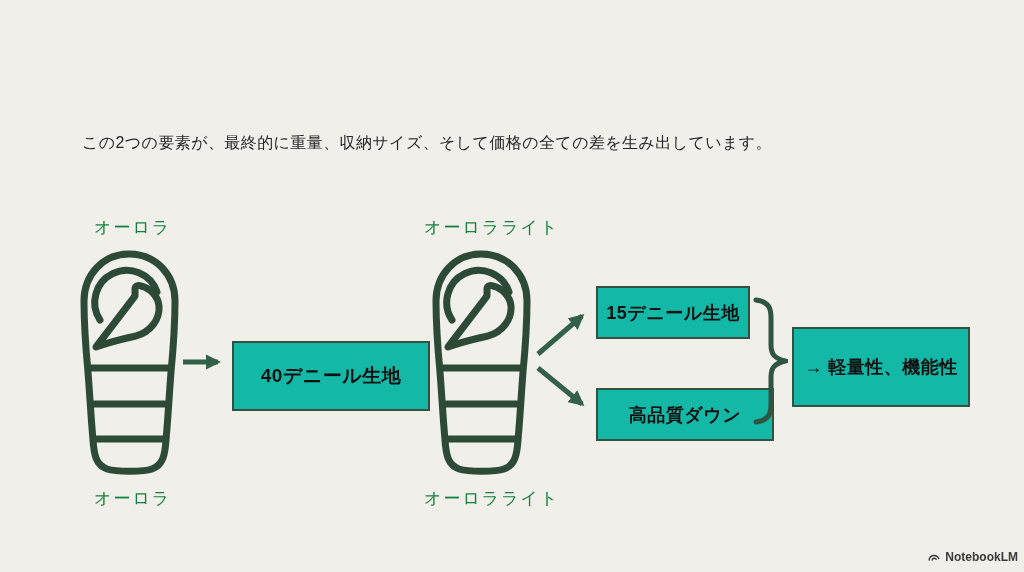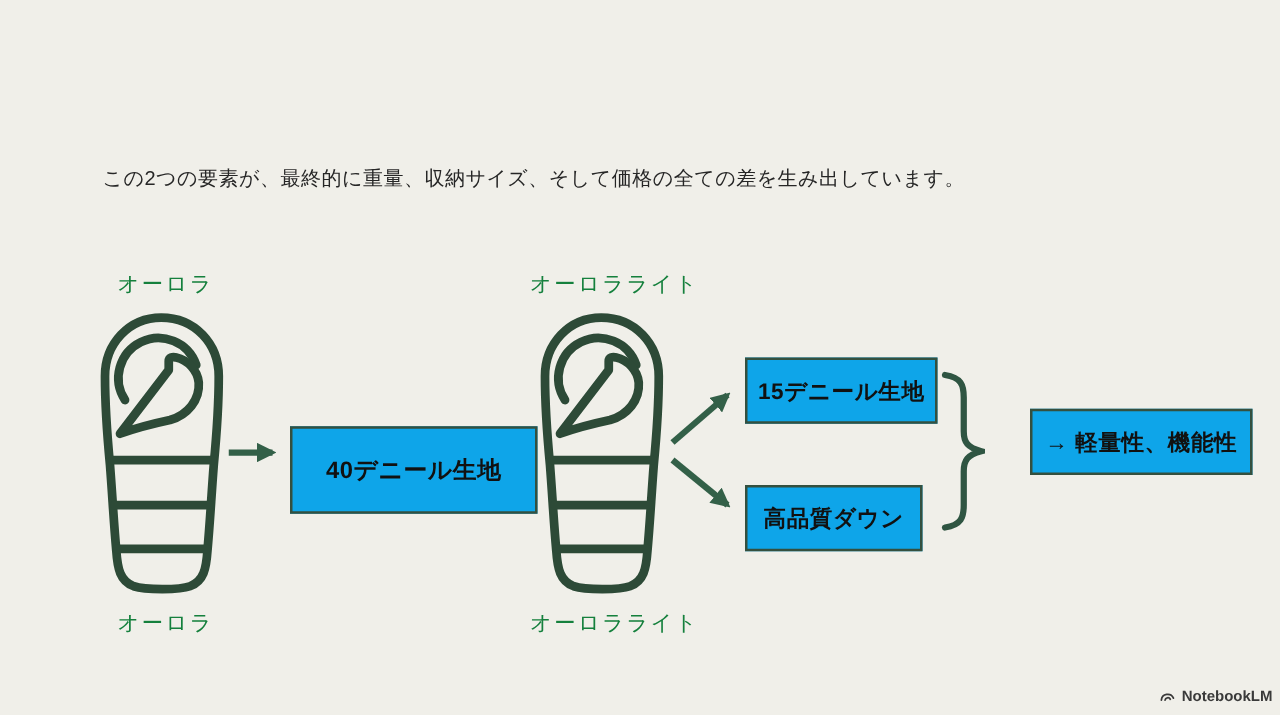--- a/index.html
+++ b/index.html
@@ -14,33 +14,33 @@
   .subtitle{
     position:absolute;left:82px;top:133px;margin:0;
     font-size:16px;font-weight:400;color:#262626;letter-spacing:0.4px;white-space:nowrap;
   }
   .bag-label{
     position:absolute;font-size:17px;color:#15803d;letter-spacing:2px;white-space:nowrap;
   }
   .bag{position:absolute;width:106px;height:232px;}
   .arrow-svg,.brace-svg{position:absolute;}
   .box{
-    position:absolute;background:#0ea5e9;border:2px solid #34503f;box-sizing:border-box;
+    position:absolute;background:#14b8a6;border:2px solid #34503f;box-sizing:border-box;
     display:flex;flex-direction:column;align-items:center;justify-content:center;
     text-align:center;
   }
   .box-title{font-weight:bold;color:#111;white-space:nowrap;letter-spacing:0.5px;}
   .box-note{font-size:15px;color:#2e2e2e;margin-top:3px;white-space:nowrap;letter-spacing:1px;}
   #box-fabric-aurora{left:232px;top:341px;width:198px;height:70px;}
   #box-fabric-aurora .box-title{font-size:19px;}
   #box-fabric-lite{left:596px;top:286px;width:154px;height:53px;}
   #box-fabric-lite .box-title{font-size:18px;}
-  #box-down{left:596px;top:388px;width:142px;height:53px;}
+  #box-down{left:596px;top:388px;width:178px;height:53px;}
   #box-down .box-title{font-size:18px;}
-  #box-result{left:824px;top:327px;width:178px;height:53px;}
+  #box-result{left:792px;top:327px;width:178px;height:80px;}
   #box-result .box-title{font-size:18px;}
   .watermark{
     position:absolute;top:550px;right:6px;display:flex;align-items:flex-start;gap:4px;
     color:#3a3a3a;font-size:12px;font-weight:600;
   }
 </style>
 </head>
 <body>
 
 <div class="slide">

